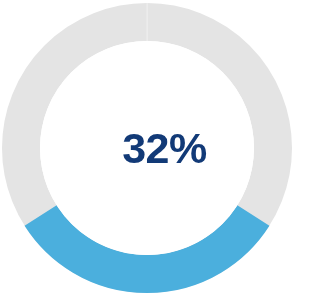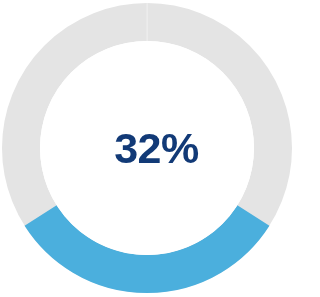--- a/index.html
+++ b/index.html
@@ -24,21 +24,21 @@
 
   #donut-svg {
     position: absolute;
     left: 0;
     top: 0;
     display: block;
   }
 
   #center-label-wrap {
     position: absolute;
-    left: 8px;
+    left: 16px;
     top: 0;
     width: 297px;
     height: 297px;
     display: flex;
     align-items: center;
     justify-content: center;
     pointer-events: none;
   }
 
   #center-value {

